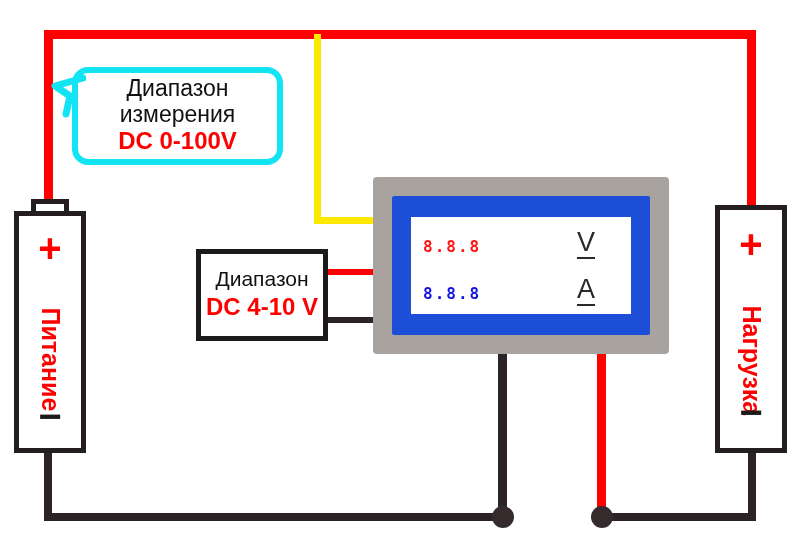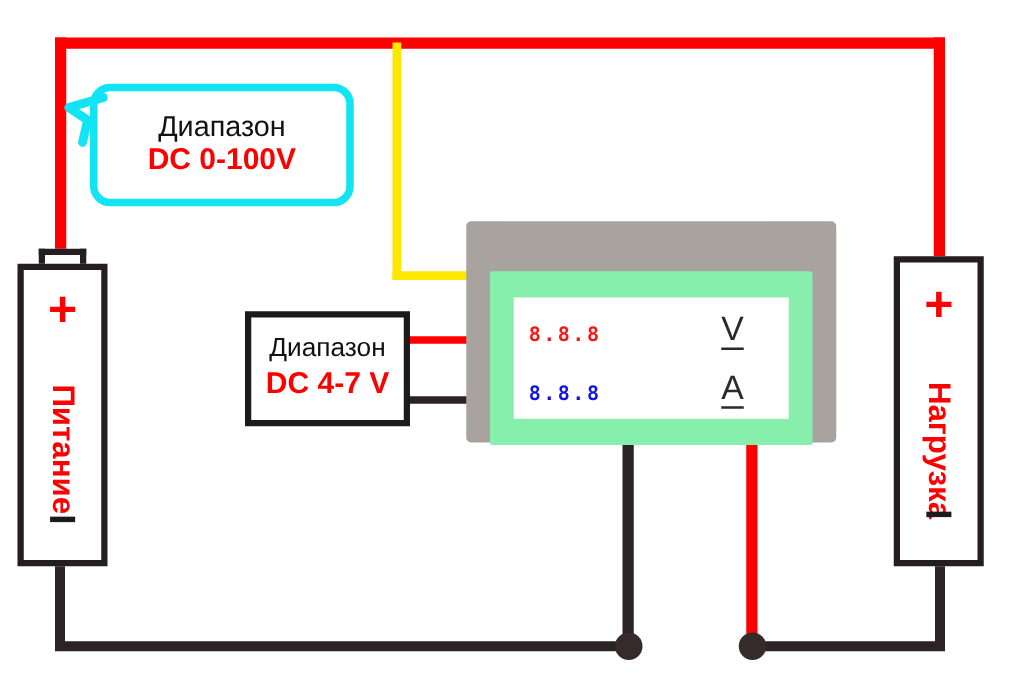--- a/index.html
+++ b/index.html
@@ -39,21 +39,21 @@
 
   
   .note{position:absolute;background:#ffffff;border:5px solid #1d1a1c;
        box-sizing:border-box;display:flex;flex-direction:column;
        align-items:center;justify-content:center;text-align:center;}
   .note .l1,.note .l2{color:#111;font-size:21px;line-height:1.15;}
   .note .l3{color:#fe0000;font-weight:700;font-size:24px;line-height:1.3;}
 
   
   .meter-outer{position:absolute;background:#a8a39f;border-radius:4px;}
-  .meter-inner{position:absolute;background:#86efac;border-radius:2px;margin-top:21px;}
+  .meter-inner{position:absolute;background:#1d4ed8;border-radius:2px;}
   .lcd{position:absolute;background:#ffffff;}
   .digits{position:absolute;display:flex;align-items:center;
        font-family:"DejaVu Sans Mono","Liberation Mono",monospace;
        font-weight:700;letter-spacing:2px;}
   .d-red{color:#ff1414;}
   .d-blue{color:#1414e0;}
   .unit{position:absolute;color:#2a2a2a;font-size:27px;line-height:1;
        text-align:center;}
   .unit .bar{display:block;height:2px;background:#2a2a2a;margin:1px auto 0;}
 </style>
@@ -91,30 +91,31 @@
   </div>
 
   <div class="cell" style="left:715px;top:205px;width:72px;height:248px;">
     <div class="plus" style="top:14px;">+</div>
     <div class="vlabel" style="top:112px;">Нагрузка</div>
     <div class="minus" style="top:182px;">−</div>
   </div>
 
   <div class="bubble" style="left:72px;top:67px;width:211px;height:98px;">
     <div class="l1">Диапазон</div>
+    <div class="l2">измерения</div>
     <div class="l3">DC 0-100V</div>
   </div>
 
   <svg style="position:absolute;left:50px;top:72px;width:36px;height:48px;">
     <polyline points="33,6 5,14 20,24 16,42" fill="none" stroke="#12e4f4" stroke-width="7" stroke-linecap="round" stroke-linejoin="round"></polyline>
   </svg>
 
   <div class="note" style="left:196px;top:249px;width:132px;height:92px;">
     <div class="l1">Диапазон</div>
-    <div class="l3">DC 4-7 V</div>
+    <div class="l3">DC 4-10 V</div>
   </div>
 
   <div class="meter-outer" style="left:373px;top:177px;width:296px;height:177px;">
     <div class="meter-inner" style="left:19px;top:19px;width:258px;height:139px;">
       <div class="lcd" style="left:19px;top:21px;width:220px;height:97px;">
 
         <div class="digits d-red" style="left:12px;top:7px;width:140px;height:44px;">8.8.8</div>
         <div class="unit" style="left:158px;top:12px;width:34px;">
           <span>V</span>
           <span class="bar" style="width:18px;"></span>

